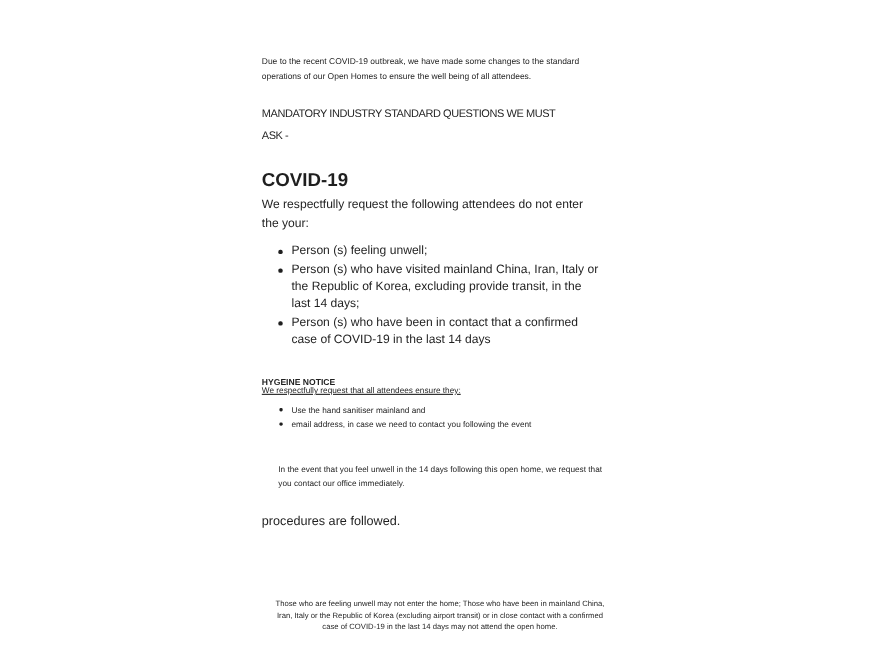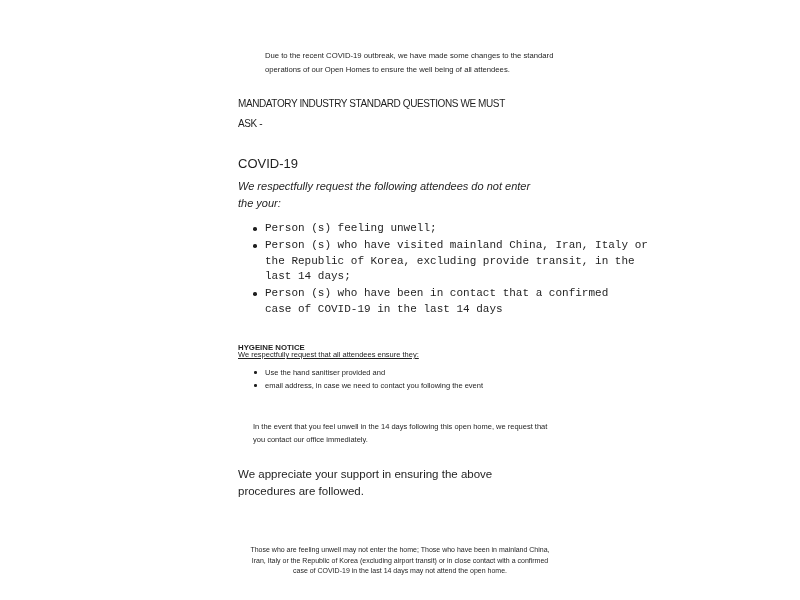--- a/index.html
+++ b/index.html
@@ -8,26 +8,26 @@
     position:relative;
     width:800px; height:600px;
     background:#ffffff;
     color:#1f1f1f;
     font-family:"Liberation Sans","DejaVu Sans",sans-serif;
     overflow:hidden;
   }
   .block { position:absolute; left:238px; }
   .line { display:block; white-space:nowrap; }
 
-  .intro      { top:49px;  font-size:7.7px;  line-height:13.5px;margin-left:27px; }
+  .intro      { top:49px;  font-size:7.7px;  line-height:13.5px; }
   .heading    { top:94px;  font-size:10px; line-height:19.5px; font-weight:normal; letter-spacing:-0.4px; }
-  .covid-title{ top:156px; font-size:13px; line-height:16px;   font-weight:normal; }
-  .covid-req  { top:178px; font-size:11px;   line-height:16.5px;font-style:italic; }
+  .covid-title{ top:156px; font-size:17px; line-height:16px;   font-weight:bold; }
+  .covid-req  { top:178px; font-size:11px;   line-height:16.5px; }
   .bullets-lg { top:221px; font-size:11px; }
-  .bullets-lg .item { position:relative; padding-left:27px; line-height:15.5px; margin-bottom:1.5px;font-family:Liberation Mono, monospace; }
+  .bullets-lg .item { position:relative; padding-left:27px; line-height:15.5px; margin-bottom:1.5px; }
   .bullets-lg .dot  { position:absolute; left:15px; top:6px; width:3.5px; height:3.5px; border-radius:50%; background:#1f1f1f; }
   .hyg-title  { top:342px; font-size:7.8px; line-height:12px; font-weight:bold; }
   .hyg-req    { top:348px; font-size:7.5px; line-height:13px;text-decoration:underline; }
   .bullets-sm { top:366px; font-size:7.5px; }
   .bullets-sm .item { position:relative; padding-left:27px; line-height:13px; }
   .bullets-sm .dot  { position:absolute; left:16px; top:5px; width:2.6px; height:2.6px; border-radius:50%; background:#1f1f1f; }
   .unwell     { top:420px; font-size:7.5px;  line-height:13px;margin-left:15px; }
   .closing    { top:466px; font-size:11.5px; line-height:17px; }
   .footer     { position:absolute; left:0; top:545px; width:800px; text-align:center; font-size:7px; line-height:10.6px; }
 </style>
@@ -75,35 +75,34 @@
   <span class="line">HYGEINE NOTICE</span>
 </div>
 
 <div class="block hyg-req">
   <span class="line">We respectfully request that all attendees ensure they:</span>
 </div>
 
 <div class="block bullets-sm">
   <div class="item">
     <span class="dot"></span>
-    <span class="line">Use the hand sanitiser provided and</span>
+    <span class="line">Use the hand sanitiser mainland and</span>
   </div>
   <div class="item">
     <span class="dot"></span>
     <span class="line">email address, in case we need to contact you following the event</span>
   </div>
 </div>
 
 <div class="block unwell">
   <span class="line">In the event that you feel unwell in the 14 days following this open home, we request that</span>
   <span class="line">you contact our office immediately.</span>
 </div>
 
 <div class="block closing">
-  <span class="line">We appreciate your support in ensuring the above</span>
   <span class="line">procedures are followed.</span>
 </div>
 
 <div class="footer">
   <span class="line">Those who are feeling unwell may not enter the home; Those who have been in mainland China,</span>
   <span class="line">Iran, Italy or the Republic of Korea (excluding airport transit) or in close contact with a confirmed</span>
   <span class="line">case of COVID-19 in the last 14 days may not attend the open home.</span>
 </div>
 
 </body></html>

